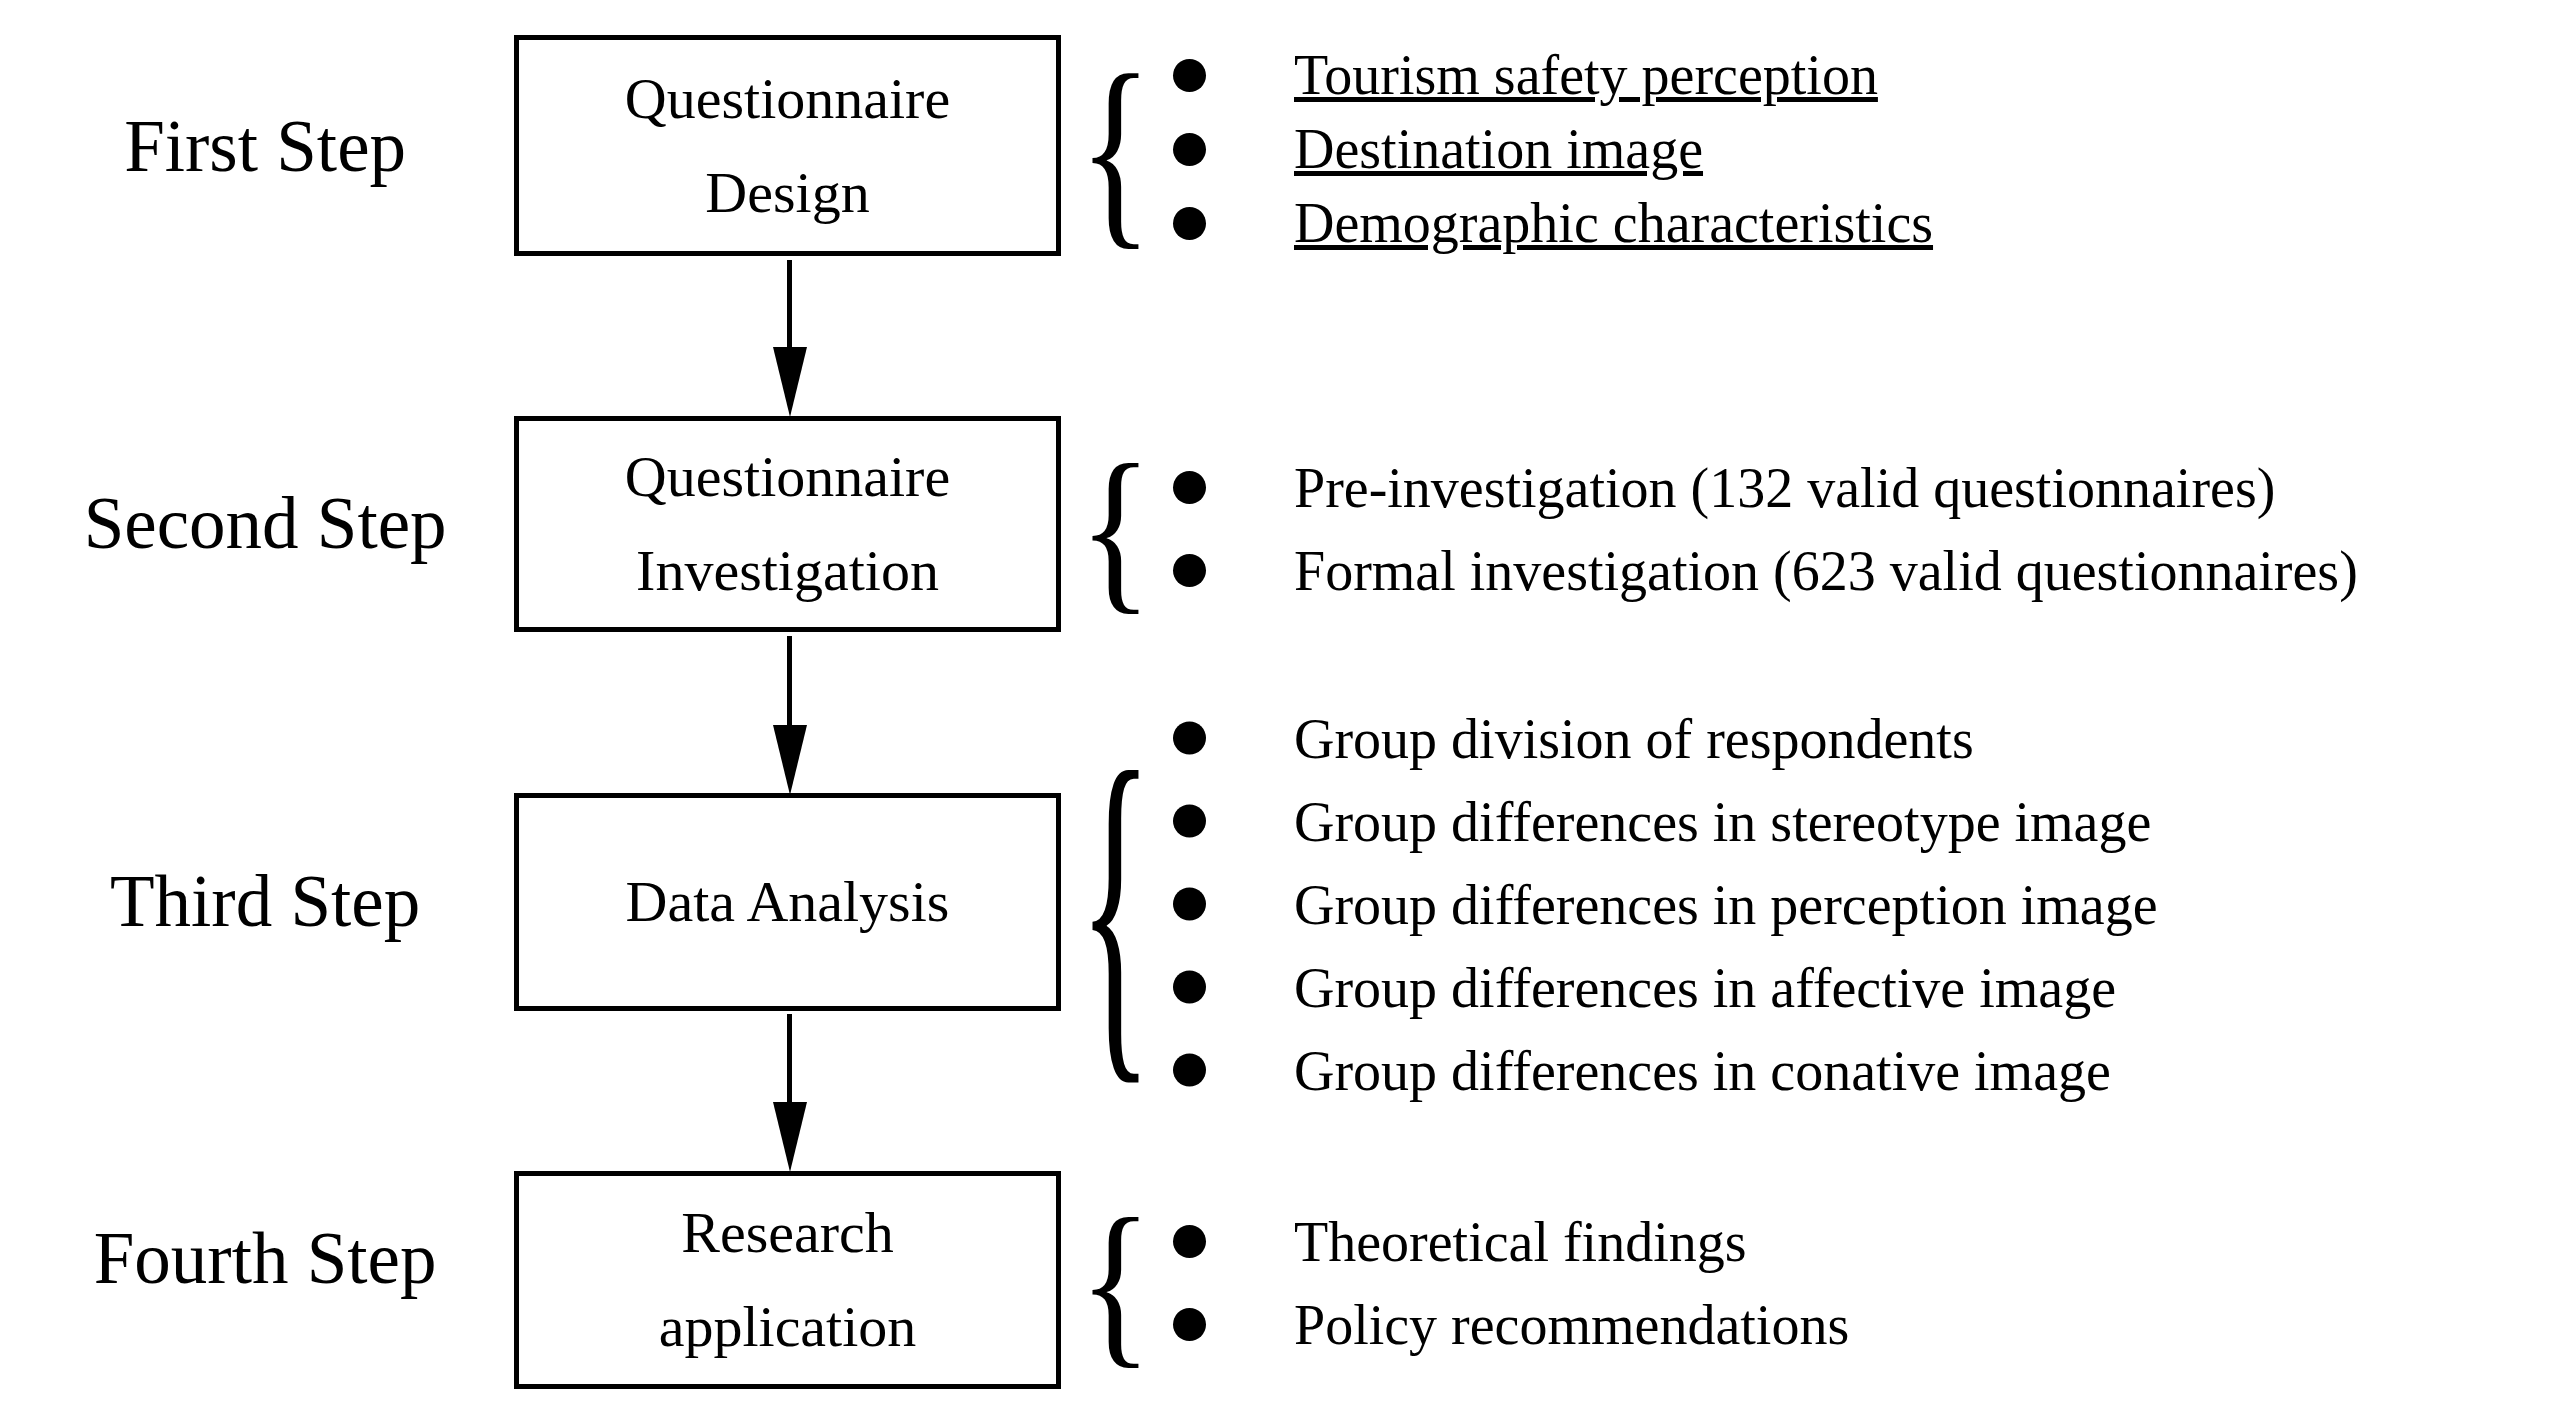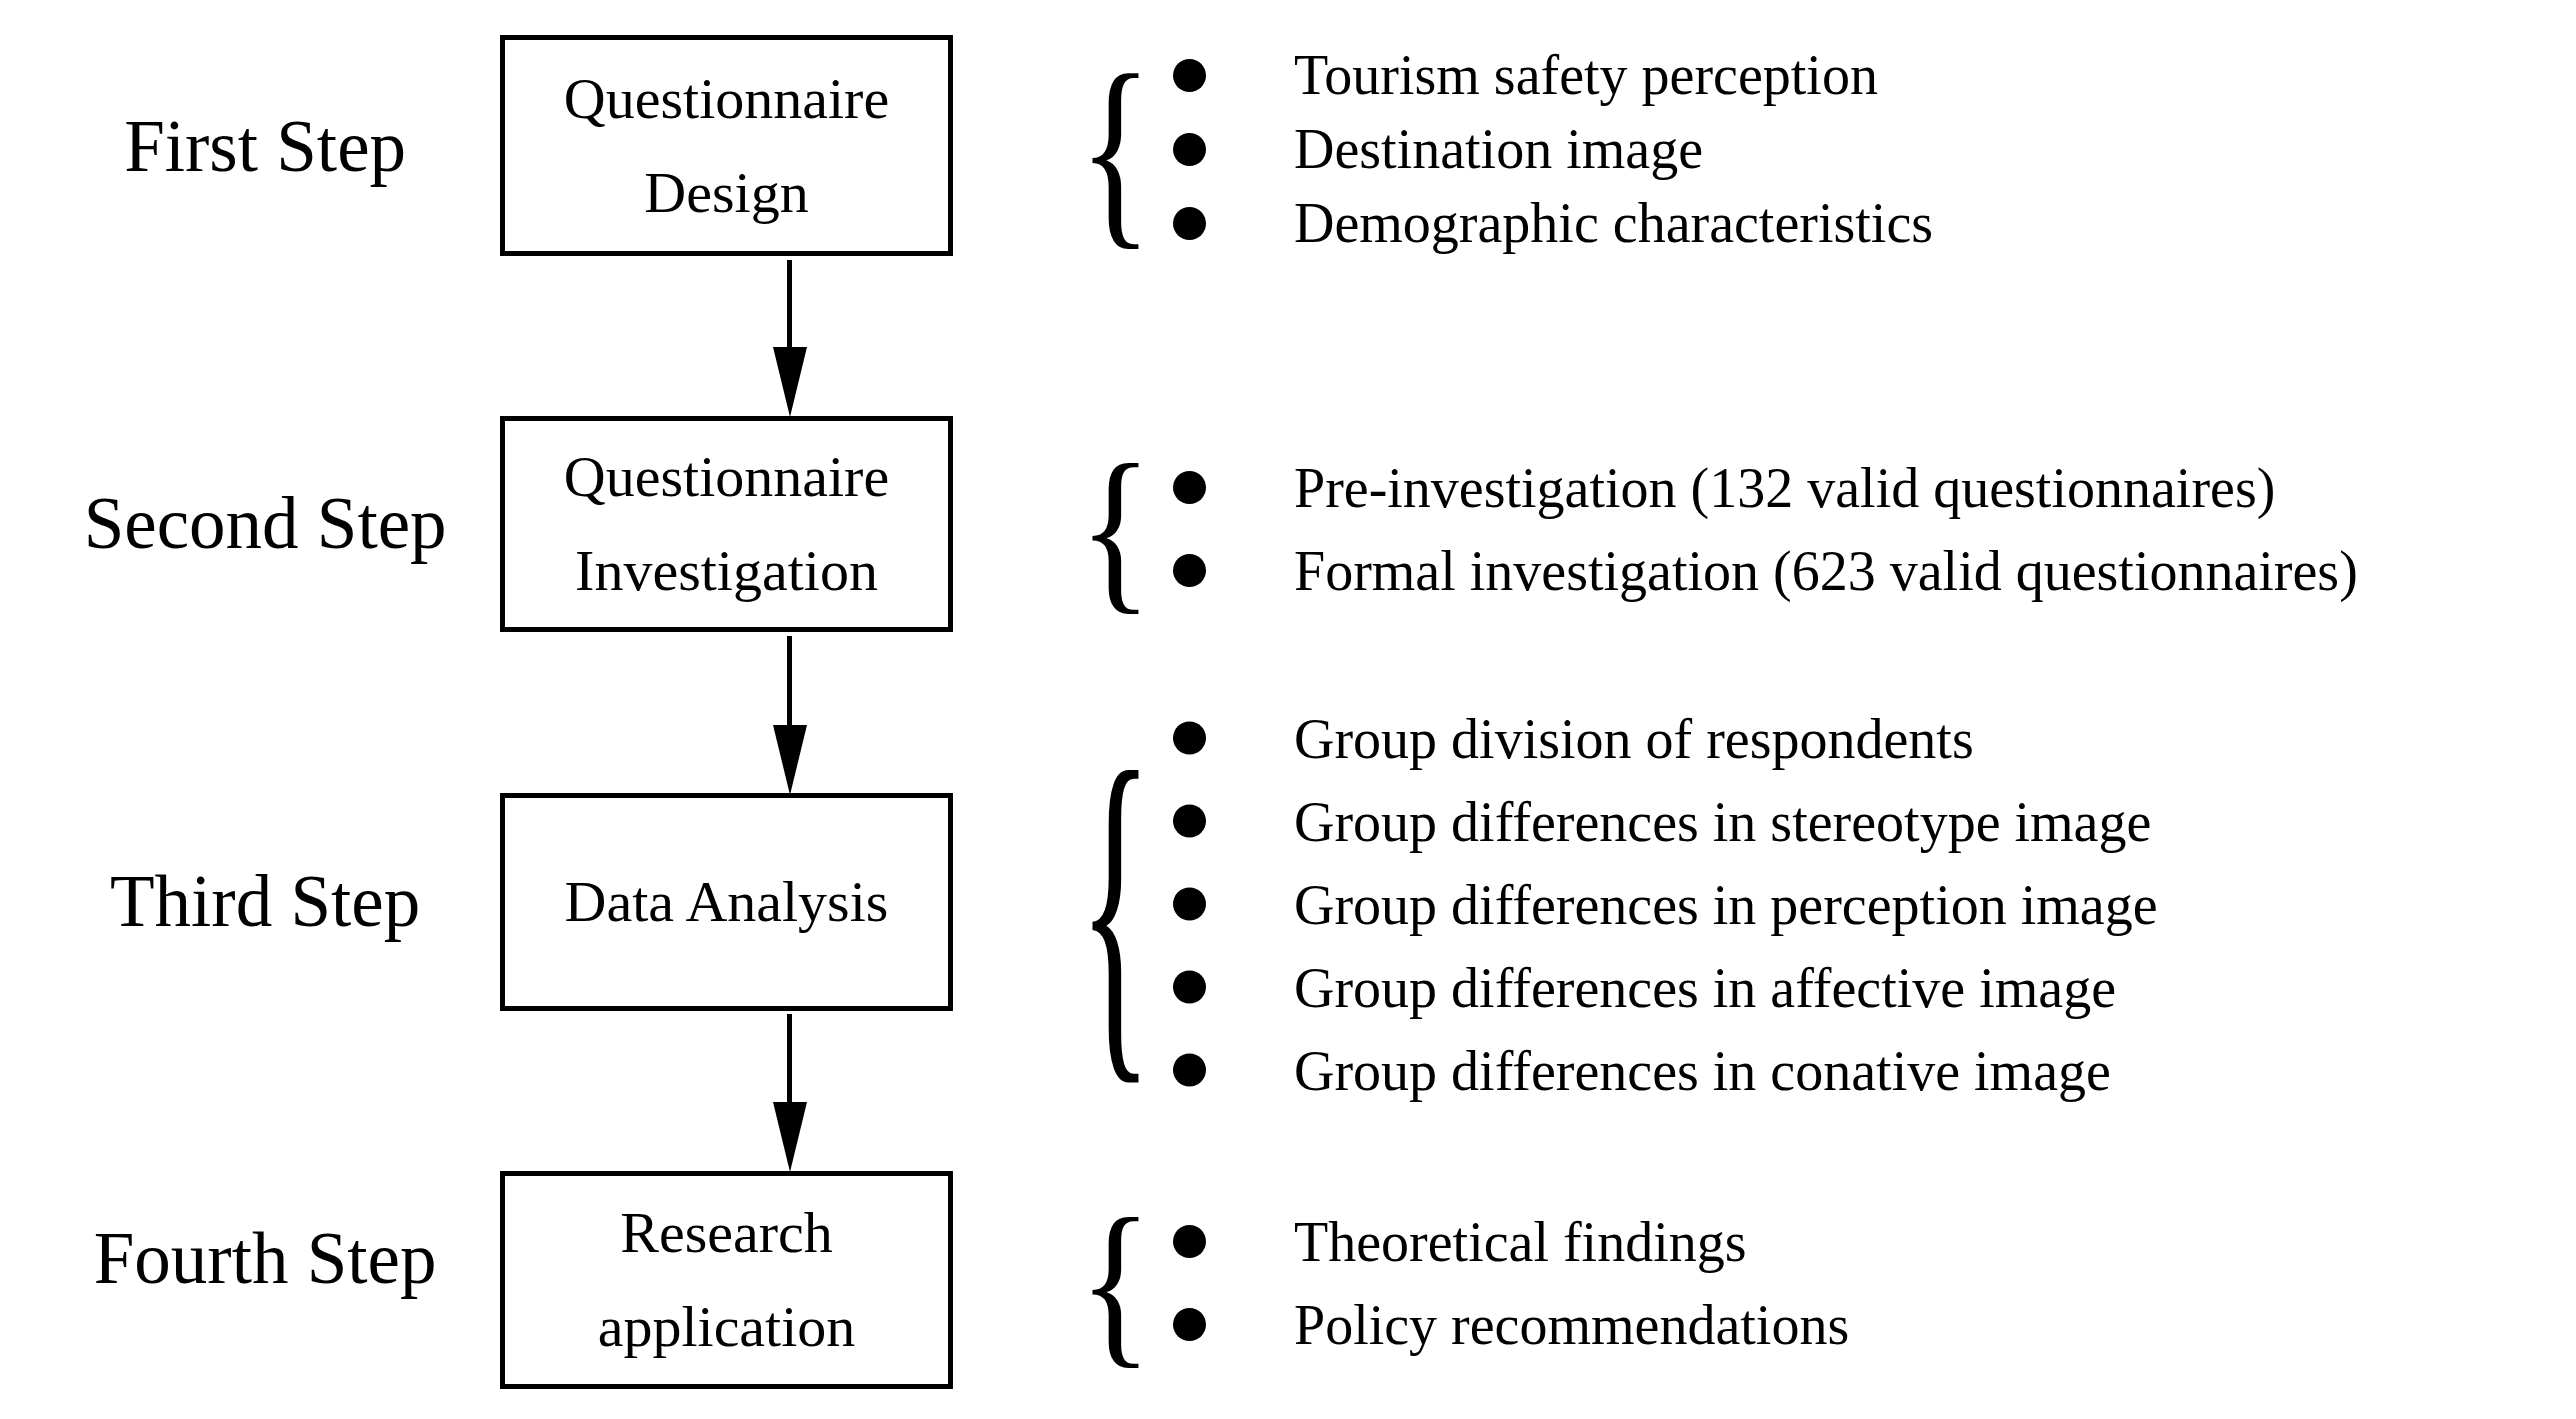--- a/index.html
+++ b/index.html
@@ -20,21 +20,21 @@
     font-weight:normal;font-size:73px;line-height:1;
     white-space:nowrap;
   }
   .step-label.r1{top:146px}
   .step-label.r2{top:523px}
   .step-label.r3{top:901px}
   .step-label.r4{top:1258px}
 
   
   .process-box{
-    position:absolute;left:500px;width:453px;
+    position:absolute;left:514px;width:547px;
     box-sizing:border-box;
     border:5.5px solid #000;background:#fff;
     display:flex;align-items:center;justify-content:center;
     text-align:center;font-size:58px;line-height:1.62;
   }
   .process-box .box-title{white-space:pre-line;}
   .process-box.r1{top:35px;height:221px}
   .process-box.r2{top:416px;height:216px}
   .process-box.r3{top:793px;height:218px}
   .process-box.r4{top:1171px;height:218px}
@@ -75,21 +75,21 @@
   .g1 .brace{transform:scaleY(1.38)}
   .g2 .brace{transform:scaleY(1.18)}
   .g3 .brace{transform:scaleY(2.45)}
   .g4 .brace{transform:scaleY(1.18)}
 
   .bullet-list{
     list-style:none;margin:0 0 0 20px;padding:0;
     font-size:56px;
   }
   .bullet-list li{display:flex;align-items:center;height:83px;}
-  .g1 .bullet-list li{height:74px;}
+  .g1 .bullet-list li{height:74px;text-decoration:underline;}
   .bullet-dot{
     width:33px;height:33px;border-radius:50%;
     background:#000;flex:none;
   }
   .bullet-text{margin-left:88px;white-space:nowrap;}
 </style>
 </head>
 <body>
 
 <div id="figure">

